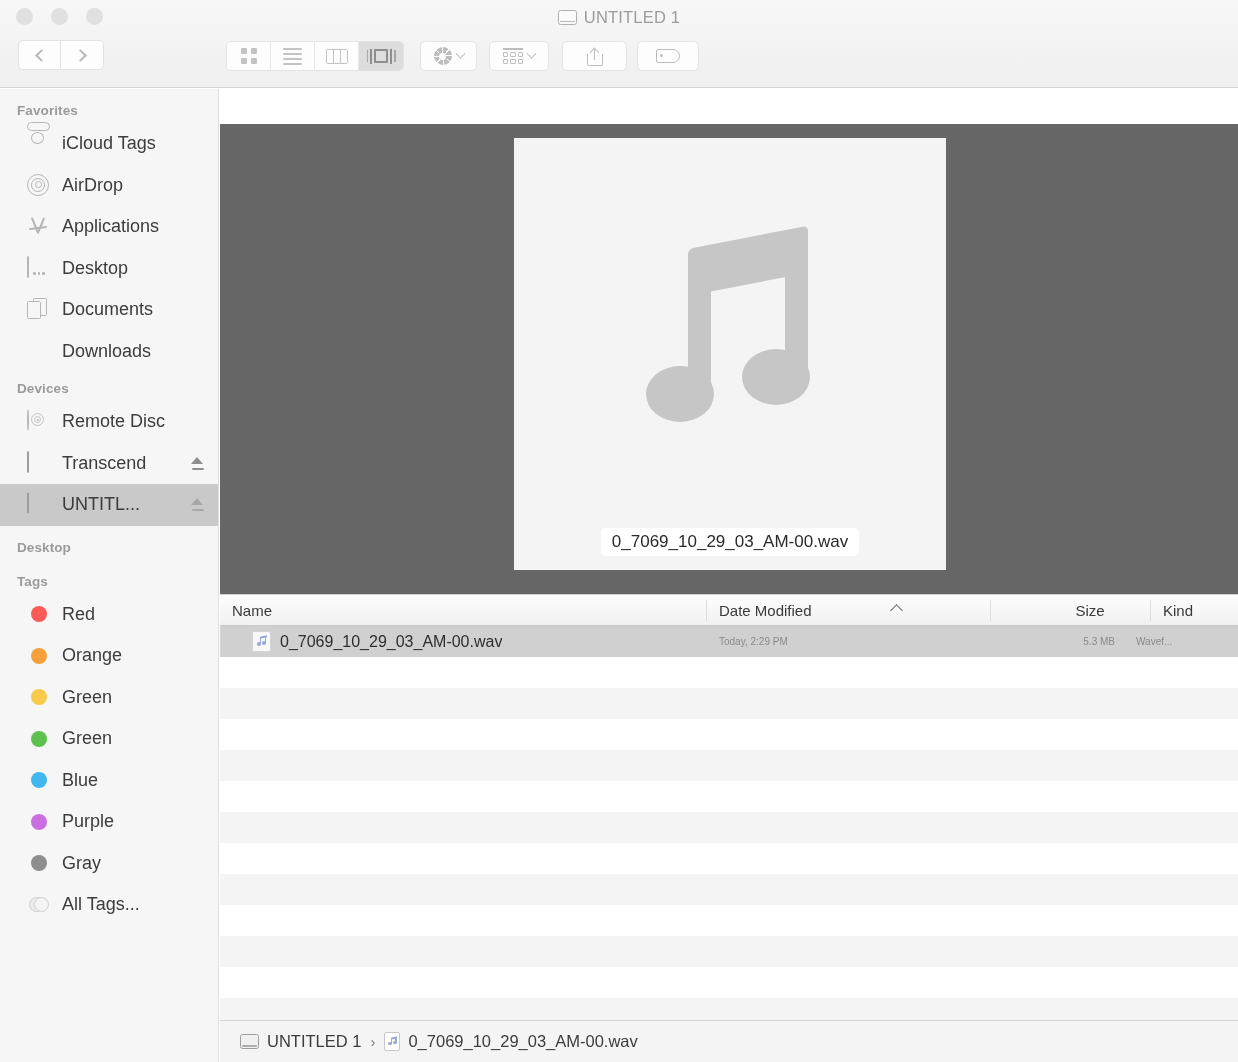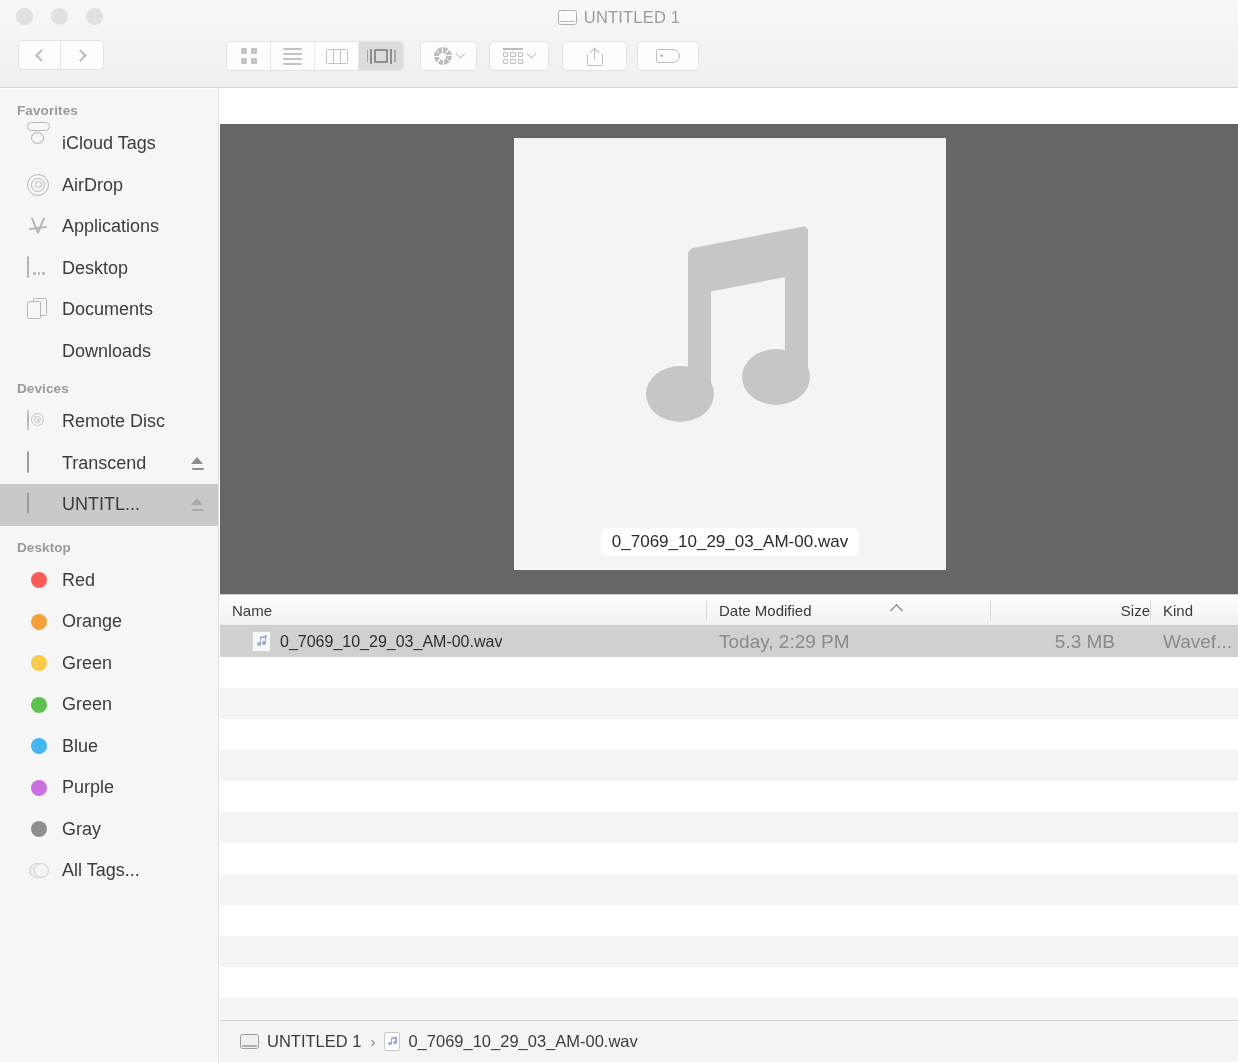--- a/index.html
+++ b/index.html
@@ -256,21 +256,21 @@
   .sortarrow { width:9px; height:9px; border-top:1.7px solid #666; border-right:1.7px solid #666;
     transform:rotate(-45deg); }
 
   .rows { position:absolute; left:220px; top:626px; width:1018px; height:394px; overflow:hidden; }
   .row { position:relative; height:31px; width:1018px; }
   .row.odd { background:#ffffff; }
   .row.even { background:#f4f4f4; }
   .row.selected { background:#d0d0d0; }
   .cell { position:absolute; top:0; height:31px; display:flex; align-items:center;
     font-size:16px; color:#2e2e2e; white-space:nowrap; overflow:hidden; }
-  .cell.muted { color:#8a8a8a; font-size:19px; }
+  .cell.muted { color:#8a8a8a; font-size:10px; }
   .cell.right { justify-content:flex-end; }
   .wavicon {
     width:19px; height:21px; background:#f8f8f8; border:1px solid #d3d3d3; border-radius:2px;
     display:flex; align-items:center; justify-content:center; flex:none; margin-right:9px;
   }
   .wavicon .mini { width:10px; height:11px; position:relative; }
   .wavicon .mini .b { position:absolute; left:3px; top:0; width:7px; height:2.4px; background:#9aa8d6; transform:skewY(-14deg); }
   .wavicon .mini .s { position:absolute; left:3px; top:1px; width:1.6px; height:7px; background:#9aa8d6; }
   .wavicon .mini .s2 { position:absolute; left:8.4px; top:0; width:1.6px; height:7px; background:#9aa8d6; }
   .wavicon .mini .h1 { position:absolute; left:0; top:6px; width:4.4px; height:3.6px; background:#9aa8d6; border-radius:50%; }
@@ -474,20 +474,21 @@
       </span>
       <span class="sb-label">UNTITL...</span>
       <span class="eject">
           <span class="tri"></span>
           <span class="bs"></span>
         </span>
     </div>
 
     <div class="sb-head" style="padding-top:14px">Desktop</div>
 
+    <div class="sb-head" style="padding-top:14px">Tags</div>
 
     <div class="sb-item">
       <span class="sb-ico" style="display:flex;align-items:center;justify-content:center">
         <span class="tagdot" style="background:#fc5b57"></span>
       </span>
       <span class="sb-label">Red</span>
     </div>
     <div class="sb-item">
       <span class="sb-ico" style="display:flex;align-items:center;justify-content:center">
         <span class="tagdot" style="background:#f5a03a"></span>
@@ -555,21 +556,21 @@
       <span>Name</span>
     </div>
     <div class="hcell" style="left:672px">
       <span class="sortarrow"></span>
     </div>
     <div class="hsep" style="left:486px"></div>
     <div class="hcell" style="left:499px">
       <span>Date Modified</span>
     </div>
     <div class="hsep" style="left:770px"></div>
-    <div class="hcell" style="left:880px; width:50px; justify-content:flex-end">
+    <div class="hcell" style="left:845px; width:50px; justify-content:center">
       <span>Size</span>
     </div>
     <div class="hsep" style="left:930px"></div>
     <div class="hcell" style="left:943px">
       <span>Kind</span>
     </div>
   </div>
 
   <div class="rows">
 
@@ -581,21 +582,21 @@
               <span class="s"></span>
               <span class="s2"></span>
               <span class="h1"></span>
               <span class="h2"></span>
             </span>
         </span>
         <span>0_7069_10_29_03_AM-00.wav</span>
       </div>
       <div class="cell muted" style="left:499px">Today, 2:29 PM</div>
       <div class="cell muted right" style="left:820px; width:75px">5.3 MB</div>
-      <div class="cell muted" style="left:943px">Wavef...</div>
+      <div class="cell muted" style="left:916px">Wavef...</div>
     </div>
 
     <div class="row odd"></div>
     <div class="row even"></div>
     <div class="row odd"></div>
     <div class="row even"></div>
     <div class="row odd"></div>
     <div class="row even"></div>
     <div class="row odd"></div>
     <div class="row even"></div>

